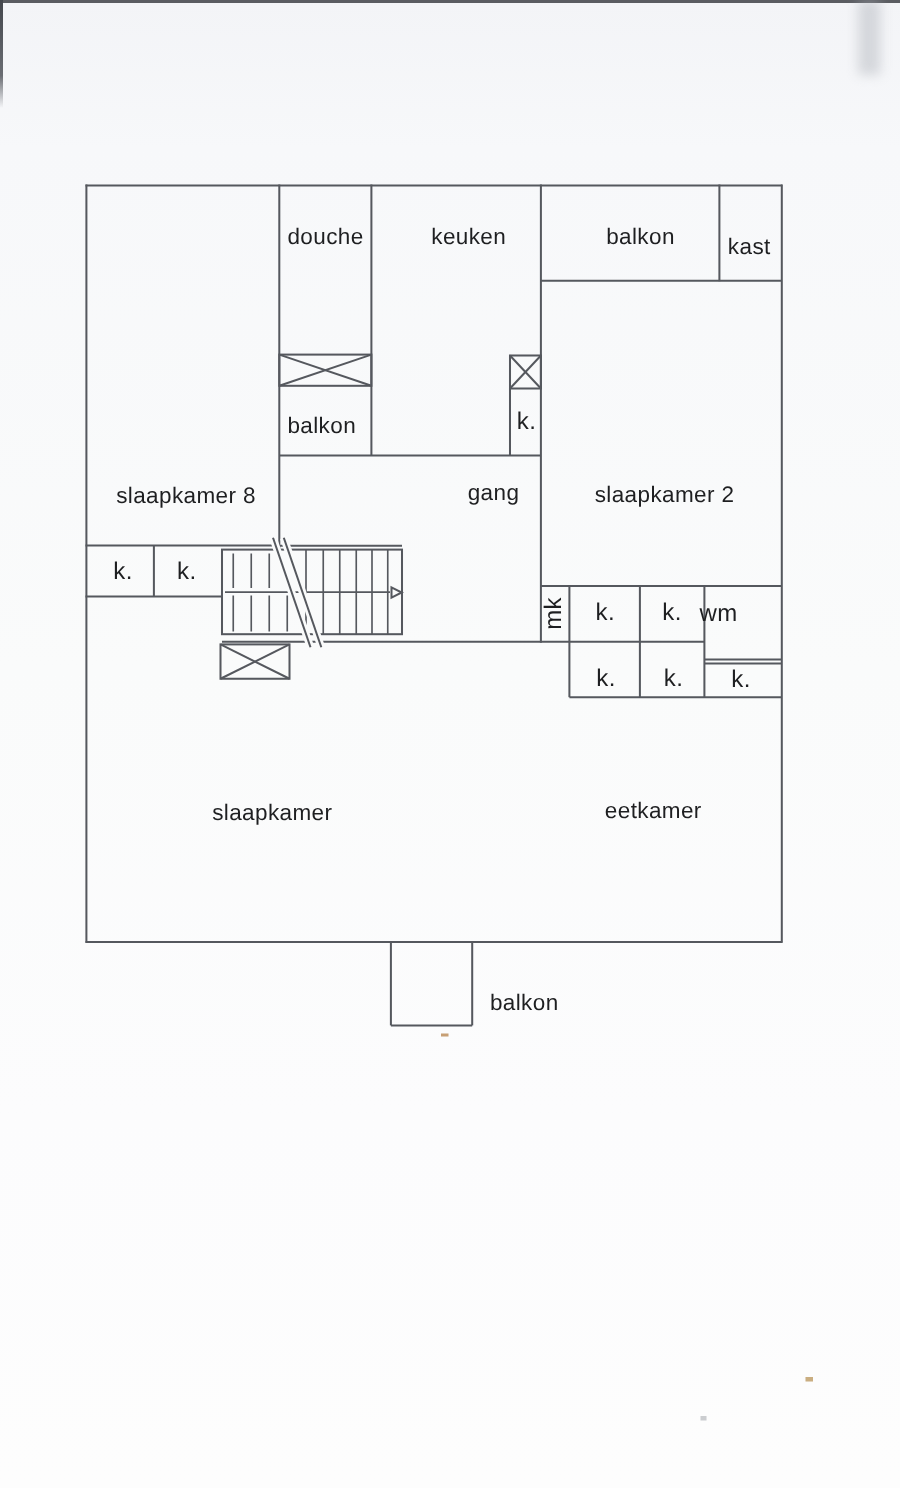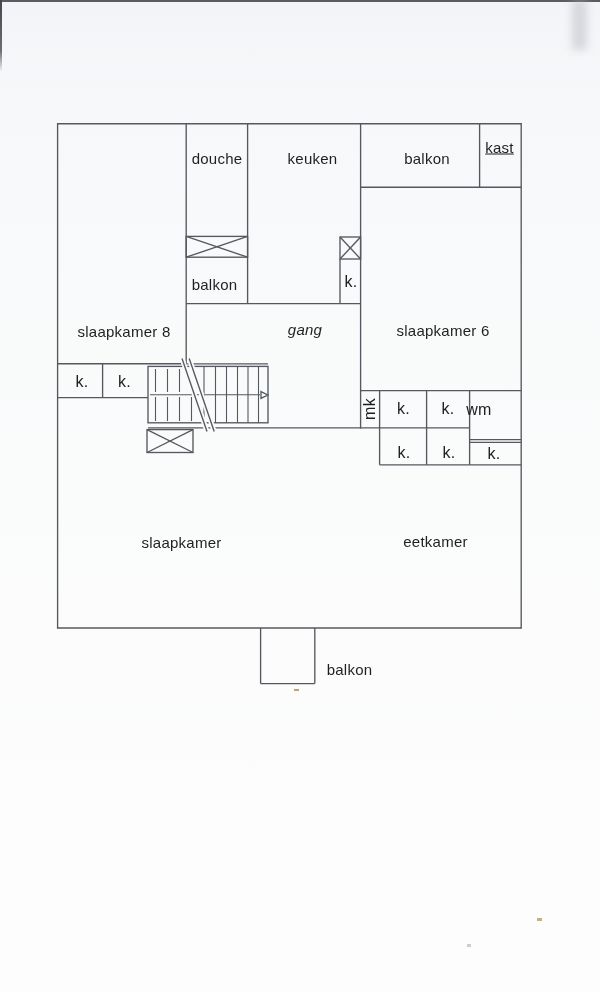--- a/index.html
+++ b/index.html
@@ -115,25 +115,25 @@
     <g class="w">
       <line x1="260.6" y1="628" x2="260.6" y2="683.6"></line>
       <line x1="314.8" y1="628" x2="314.8" y2="683.6"></line>
       <line x1="260.6" y1="683.6" x2="314.8" y2="683.6"></line>
     </g>
   </svg>
 
   <div class="lbl" style="left:217px;top:158px;">douche</div>
   <div class="lbl" style="left:312.5px;top:158px;">keuken</div>
   <div class="lbl" style="left:427px;top:157.5px;">balkon</div>
-  <div class="lbl" style="left:499.5px;top:147px;text-decoration:underline;">kast</div>
+  <div class="lbl" style="left:499.5px;top:165px;">kast</div>
   <div class="lbl" style="left:214.5px;top:284px;">balkon</div>
   <div class="lbl" style="left:124px;top:330.5px;">slaapkamer 8</div>
-  <div class="lbl" style="left:305px;top:329px;font-style:italic;">gang</div>
-  <div class="lbl" style="left:443px;top:330px;">slaapkamer 6</div>
+  <div class="lbl" style="left:329px;top:329px;">gang</div>
+  <div class="lbl" style="left:443px;top:330px;">slaapkamer 2</div>
   <div class="lbl" style="left:181.5px;top:542px;">slaapkamer</div>
   <div class="lbl" style="left:435.5px;top:540.5px;">eetkamer</div>
   <div class="lbl" style="left:349.5px;top:669px;">balkon</div>
 
   <div class="lbl sm" style="left:351px;top:281.5px;">k.</div>
   <div class="lbl sm" style="left:82px;top:382px;">k.</div>
   <div class="lbl sm" style="left:124.5px;top:382px;">k.</div>
   <div class="lbl sm rot" style="left:370px;top:409px;">mk</div>
   <div class="lbl sm" style="left:403.5px;top:408.5px;">k.</div>
   <div class="lbl sm" style="left:448px;top:408.5px;">k.</div>

